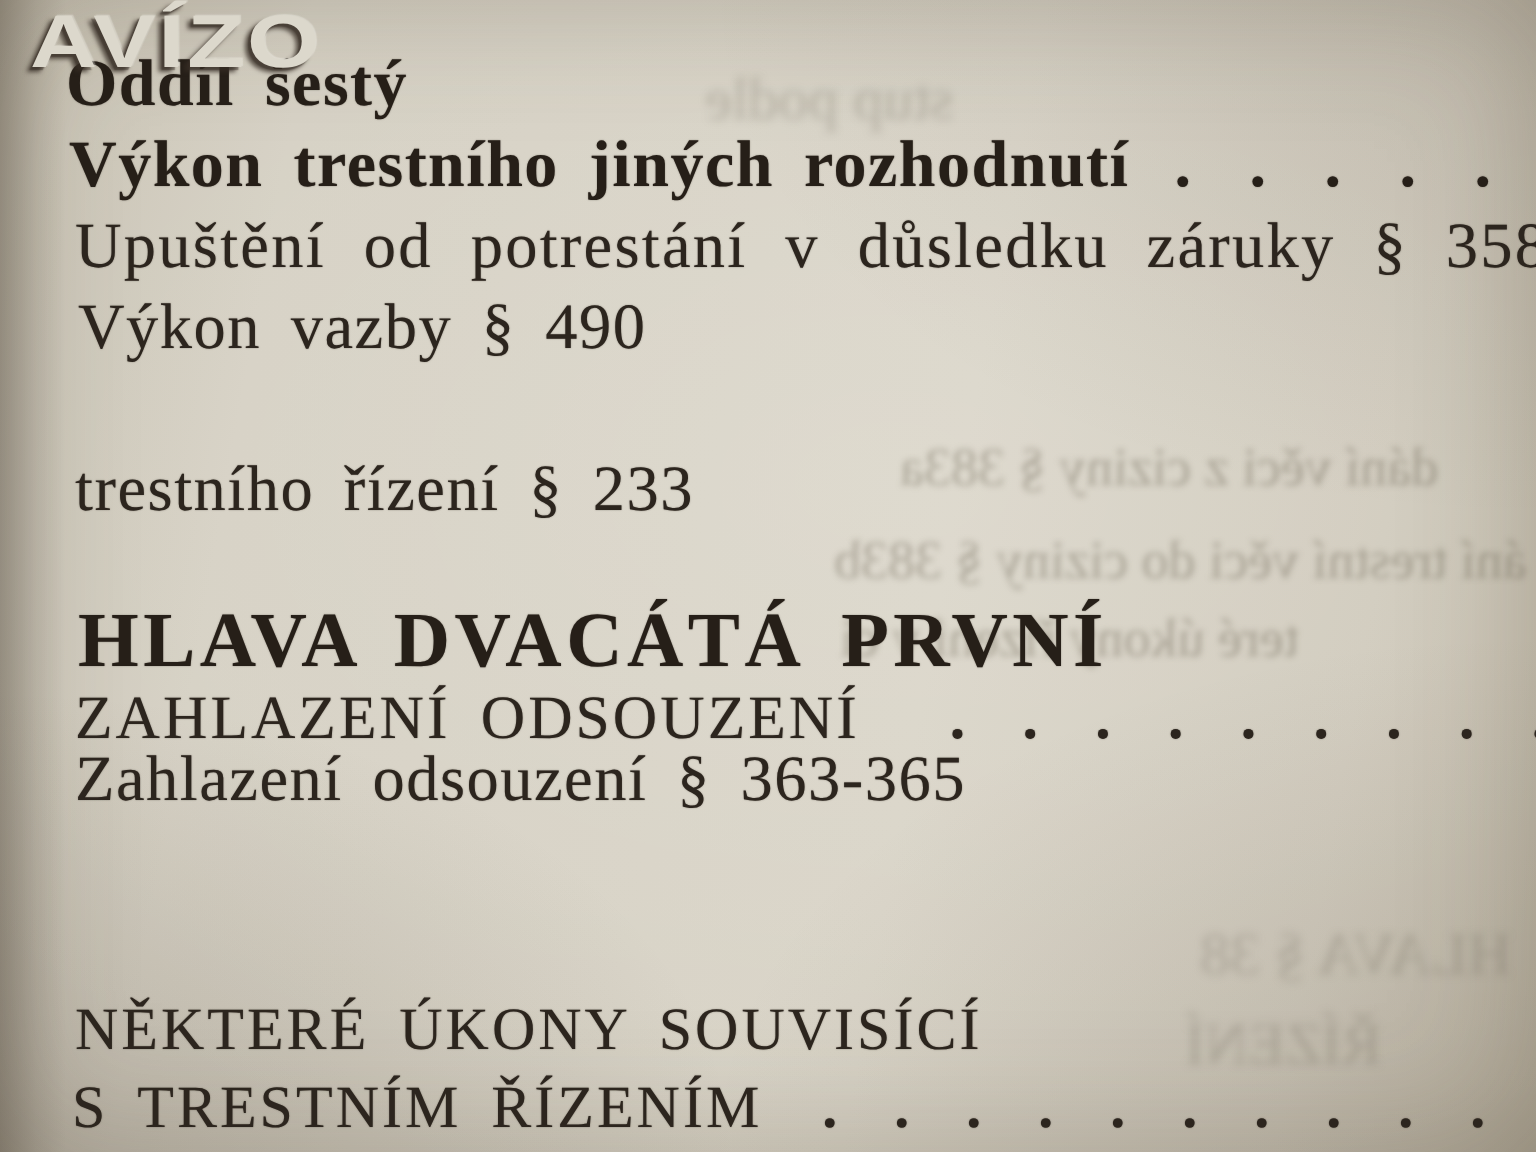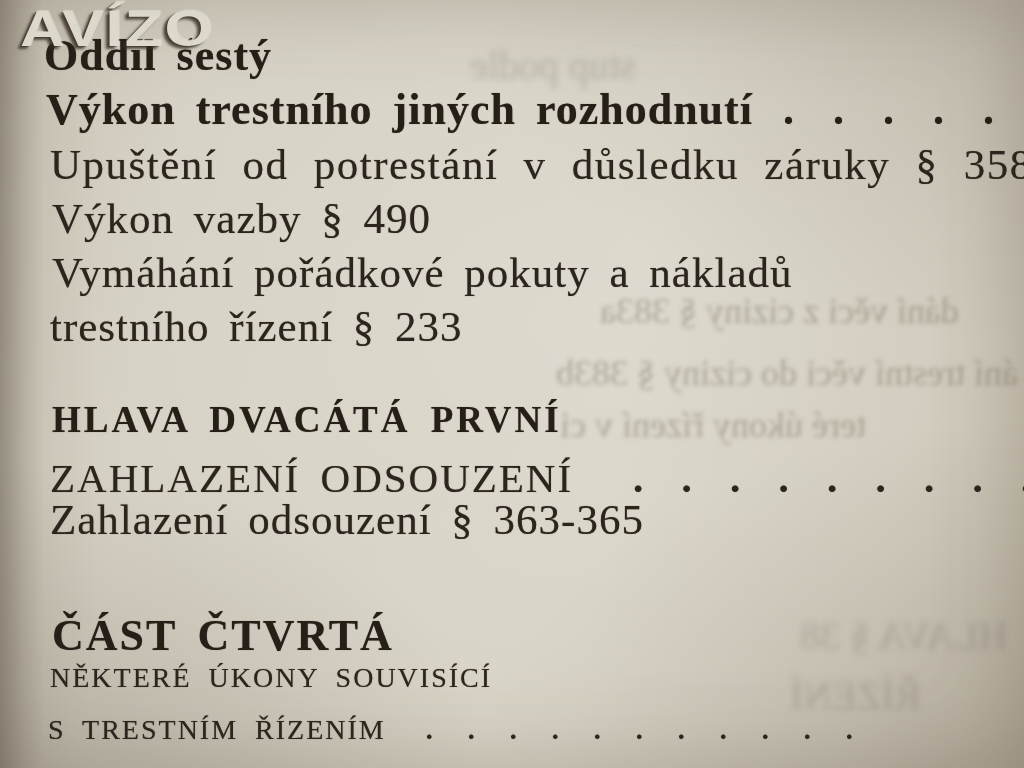--- a/index.html
+++ b/index.html
@@ -19,24 +19,24 @@
     background:linear-gradient(90deg, rgba(58,48,36,0.30), rgba(58,48,36,0.10) 55%, rgba(58,48,36,0) 100%);
   }
   #text-layer { position:absolute; inset:0; filter: blur(0.4px); }
   .line {
     position:absolute; white-space:nowrap;
     font-size:43px; color:#2c251e; letter-spacing:1px; word-spacing:8px;
     text-shadow:0 0 1px rgba(45,38,30,0.55);
   }
   .bold   { font-weight:bold; color:#261f18; }
   .stretch{ letter-spacing:1.5px; word-spacing:13px; }
-  .bcaps  { font-weight:bold; font-size:37px; letter-spacing:3px; color:#261f18; }
+  .bcaps  { font-weight:bold; font-size:52px; letter-spacing:3px; color:#261f18; }
   .bcaps2 { font-weight:bold; font-size:44px; letter-spacing:2px; color:#261f18; }
   .caps-md{ font-size:41px; letter-spacing:2px; }
-  .caps-lg{ font-size:28px; letter-spacing:2px; }
+  .caps-lg{ font-size:40px; letter-spacing:2px; }
   .leader { letter-spacing:0; word-spacing:28px; font-weight:bold; }
   .ml30 { margin-left:30px; } .ml60 { margin-left:60px; } .ml40 { margin-left:40px; }
   .ghost {
     position:absolute; white-space:nowrap;
     font-size:36px; color:rgba(104,97,82,0.42);
     transform:scaleX(-1); filter:blur(2.2px);
   }
   .ghost.dim { color:rgba(110,103,88,0.30); filter:blur(3px); font-size:40px; }
   .watermark {
     position:absolute; top:0px; left:20px;
@@ -65,33 +65,31 @@
     <div class="line bold" style="top:30px; left:44px; font-size:44px;">Oddíl šestý</div>
 
     <div class="line bold" style="top:84px; left:46px; font-size:44px;">
       <span>Výkon trestního jiných rozhodnutí</span><span class="leader ml30">. . . . . . . . . .</span>
     </div>
 
     <div class="line stretch" style="top:140px; left:50px;">Upuštění od potrestání v důsledku záruky § 358</div>
 
     <div class="line" style="top:194px; left:52px;">Výkon vazby § 490</div>
 
-    <div class="line" style="top:248px; left:52px;">Vymáhání pořádkové pokuty a nákladů</div>
 
     <div class="line" style="top:302px; left:50px;">trestního řízení § 233</div>
 
     <div class="line bcaps" style="top:398px; left:52px;">HLAVA DVACÁTÁ PRVNÍ</div>
 
     <div class="line caps-md" style="top:454px; left:50px;">
       <span>ZAHLAZENÍ ODSOUZENÍ</span><span class="leader ml60">. . . . . . . . . .</span>
     </div>
 
     <div class="line" style="top:495px; left:50px;">Zahlazení odsouzení § 363-365</div>
 
-    <div class="line bcaps2" style="top:610px; left:52px;">ČÁST ČTVRTÁ</div>
 
     <div class="line caps-lg" style="top:662px; left:50px;">NĚKTERÉ ÚKONY SOUVISÍCÍ</div>
 
     <div class="line caps-lg" style="top:714px; left:48px;">
       <span>S TRESTNÍM ŘÍZENÍM</span><span class="leader ml40">. . . . . . . . . . .</span>
     </div>
 
   </div>
 
   <div class="watermark">AVÍZO</div>

